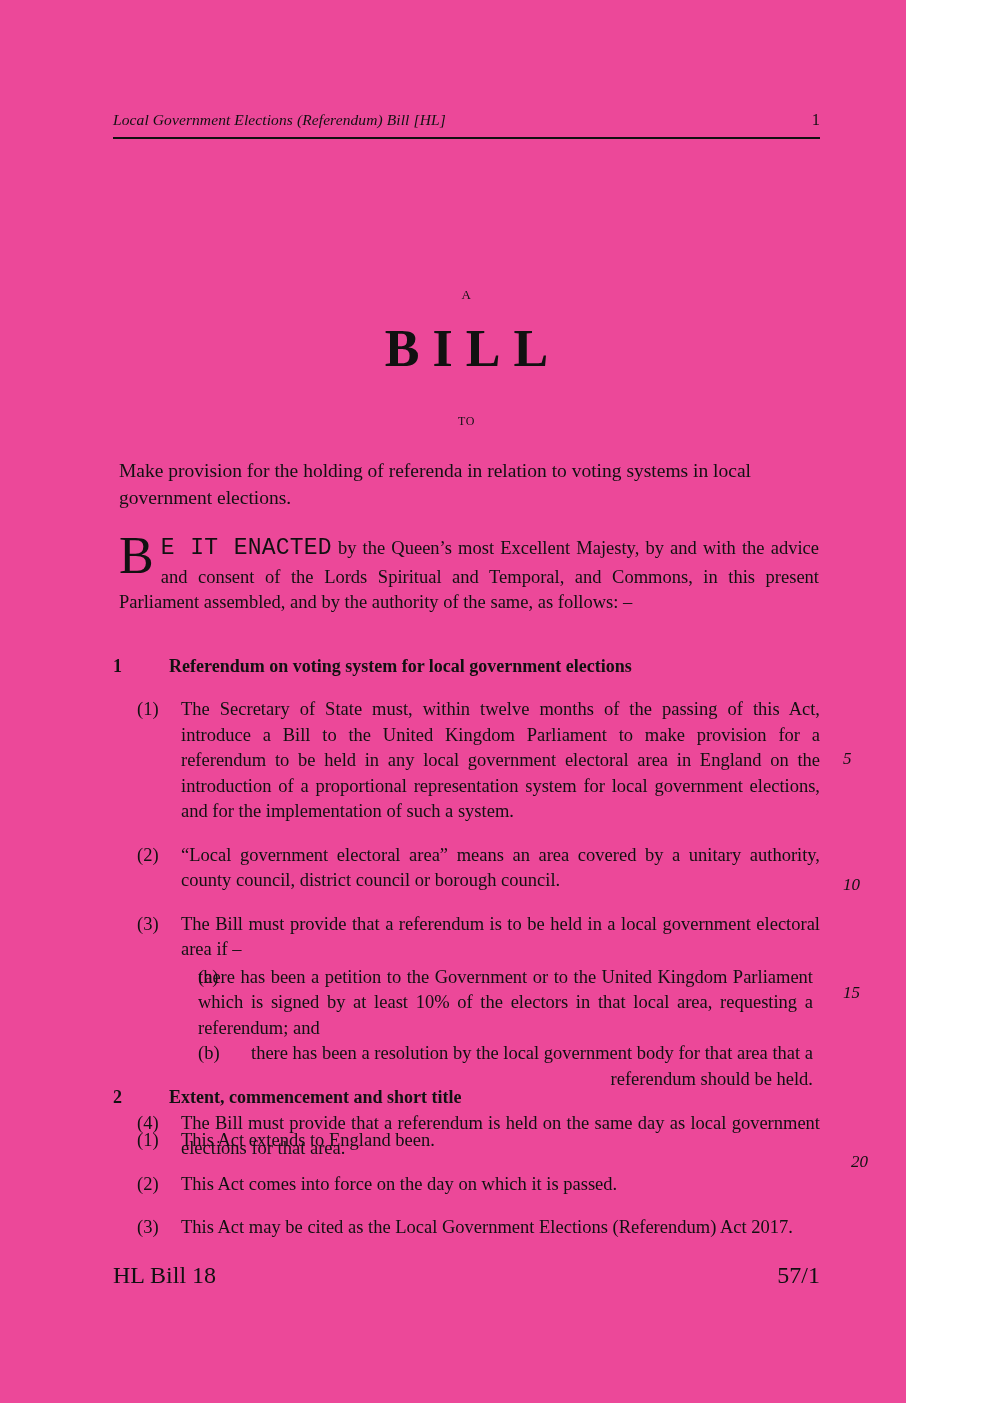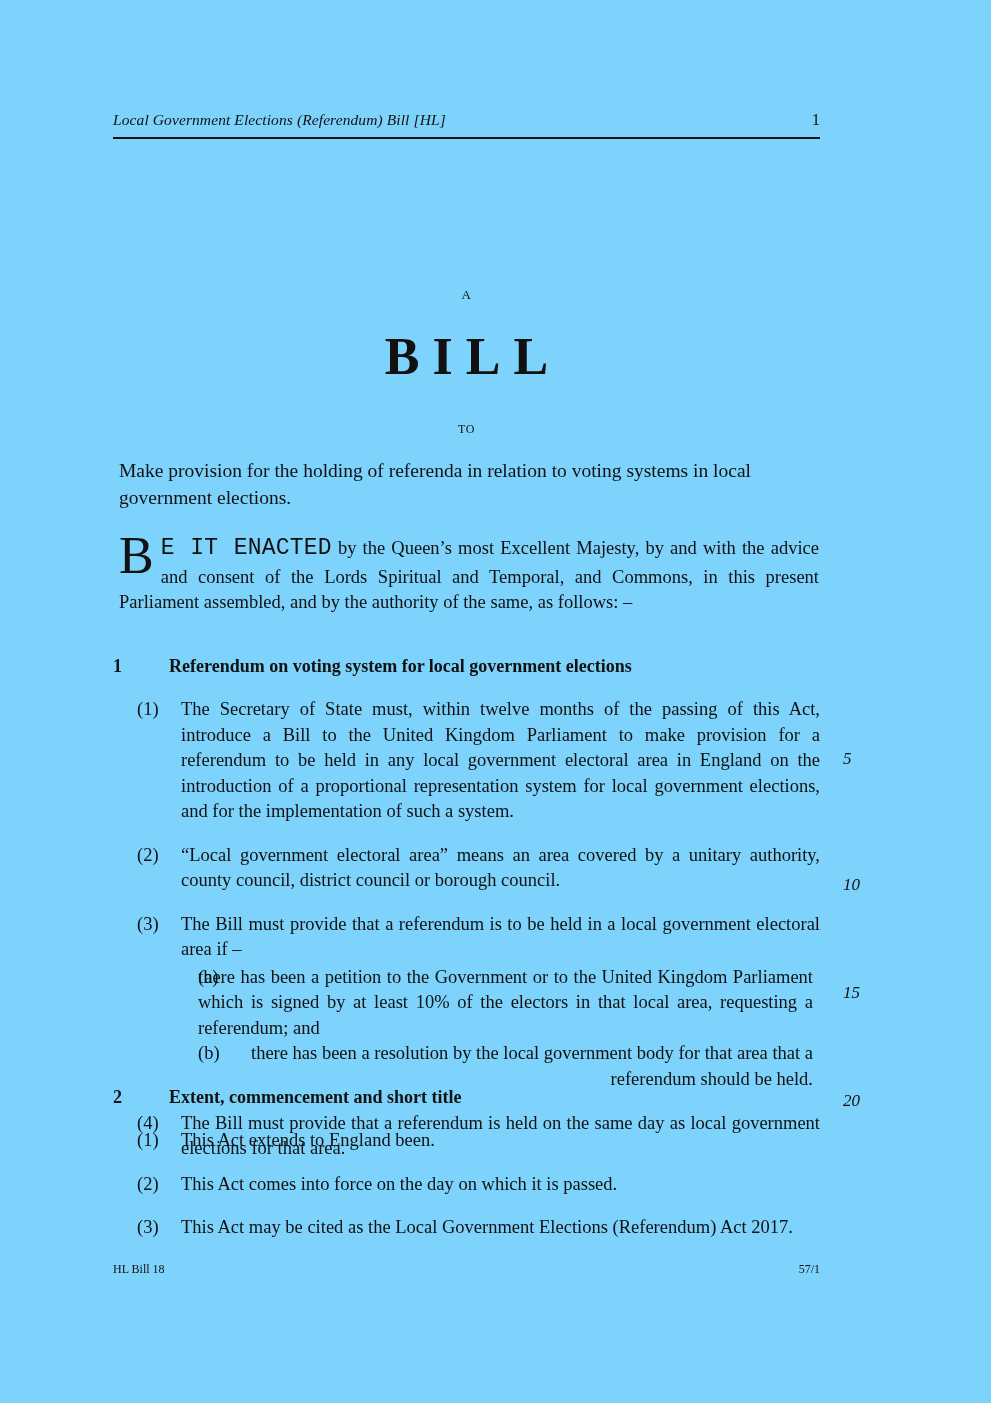--- a/index.html
+++ b/index.html
@@ -6,23 +6,23 @@
     margin: 0;
     padding: 0;
     background: #ffffff;
   }
   body {
     font-family: "Liberation Serif", "DejaVu Serif", serif;
     color: #111111;
   }
   .page {
     position: relative;
-    width: 991px;
+    width: 906px;
     height: 1403px;
-    background: #7dd3fc;
+    background: #ec4899;
     overflow: hidden;
     box-sizing: border-box;
   }
 
   
   .header {
     position: absolute;
     left: 113px;
     top: 110px;
     width: 707px;
@@ -60,21 +60,21 @@
   .title-a {
     font-size: 13px;
     letter-spacing: 0.6px;
     line-height: 1;
   }
   .title-bill {
     font-size: 52px;
     font-weight: bold;
     letter-spacing: 13px;
     line-height: 1;
-    margin-top: 30px;
+    margin-top: 22px;
     padding-left: 13px;
     white-space: nowrap;
   }
   .title-to {
     font-size: 12px;
     letter-spacing: 0.6px;
     line-height: 1;
     margin-top: 40px;
   }
 
@@ -181,21 +181,21 @@
   }
 
   
   .footer {
     position: absolute;
     left: 113px;
     top: 1262px;
     width: 707px;
     display: flex;
     justify-content: space-between;
-    font-size: 12px;
+    font-size: 24px;
   }
 </style>
 </head>
 <body>
 
 <div class="page">
 
   <div class="header">
     <span class="header-title">Local Government Elections (Referendum) Bill [HL]</span>
     <span class="header-pageno">1</span>
@@ -269,20 +269,20 @@
 
     <div class="subsec" style="margin-top:18px;">
       <span class="subsec-num">(3)</span>
       <span class="subsec-body">This Act may be cited as the Local Government Elections (Referendum) Act 2017.</span>
     </div>
   </div>
 
   <div class="linenum" style="top:749px;">5</div>
   <div class="linenum" style="top:875px;">10</div>
   <div class="linenum" style="top:983px;">15</div>
-  <div class="linenum" style="top:1091px;">20</div>
+  <div class="linenum" style="top:1152px;margin-left:8px;">20</div>
 
   <div class="footer">
     <span>HL Bill 18</span>
     <span>57/1</span>
   </div>
 
 </div>
 
 </body></html>

